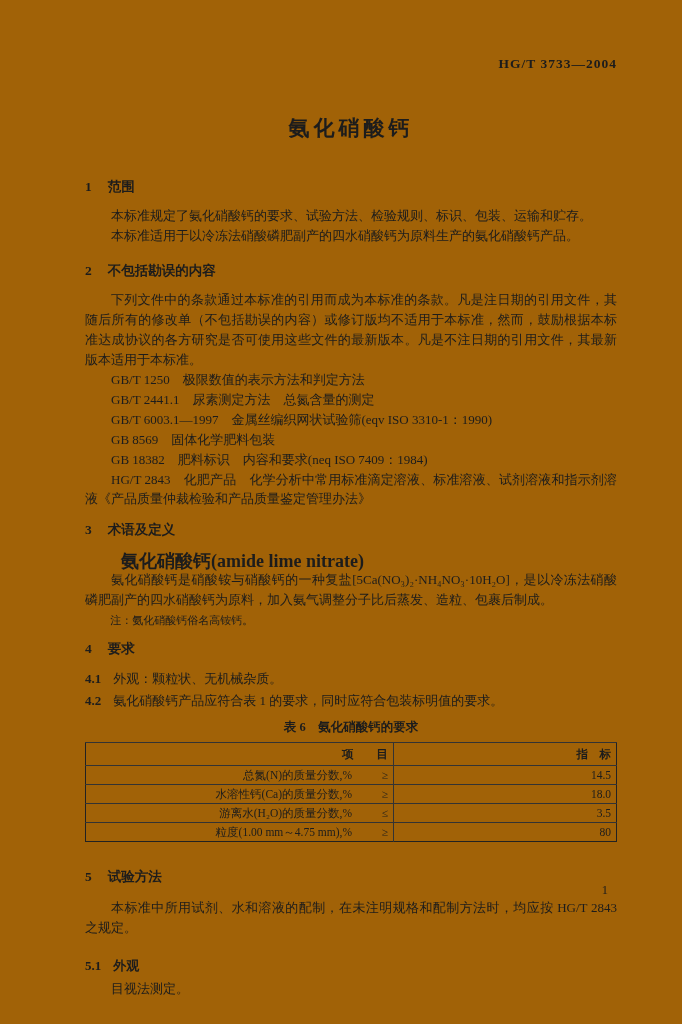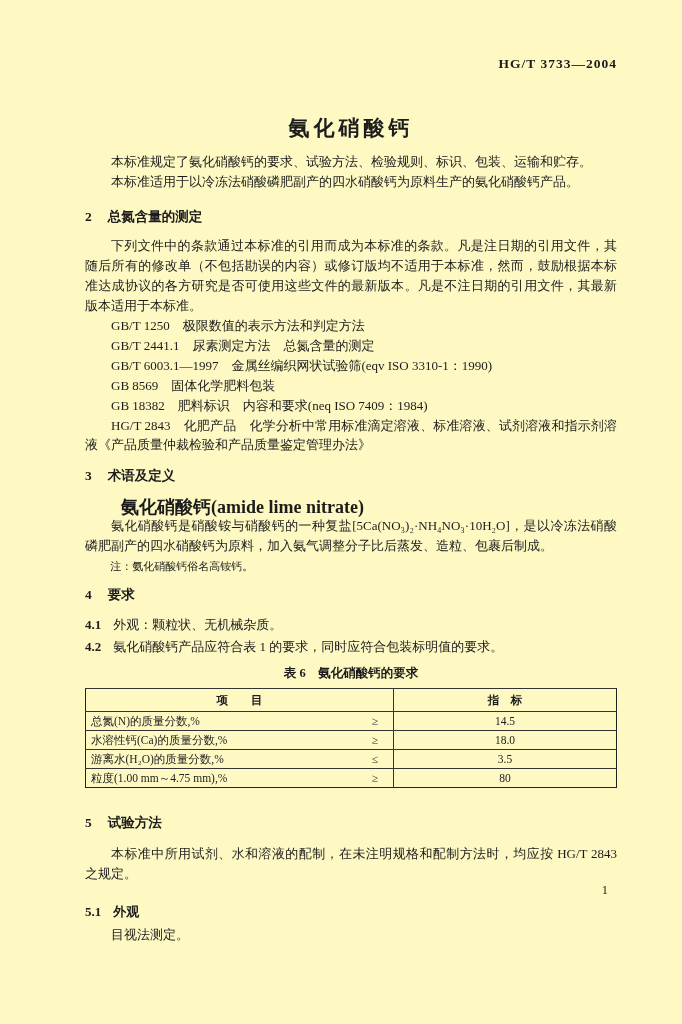--- a/index.html
+++ b/index.html
@@ -1,21 +1,21 @@
 <!DOCTYPE html>
 <html><head>
 <meta charset="utf-8">
 <style>
   html,body{margin:0;padding:0;}
   body{
     width:682px;height:1024px;background:#f6f6f4;
     font-family:"Liberation Serif","DejaVu Serif",serif;
     color:#1c1c1c;
   }
-  .page{position:relative;width:682px;height:1024px;background:#fef9c3;overflow:hidden;}
+  .page{position:relative;width:682px;height:1024px;background:#a16207;overflow:hidden;}
   .content{position:absolute;left:85px;top:0;width:532px;}
   .doc-code{padding-top:56px;text-align:right;font-size:13.5px;font-weight:bold;letter-spacing:1px;}
   .title{margin-top:42px;text-align:center;font-size:21px;font-weight:bold;letter-spacing:4px;}
   .heading{font-size:13.5px;font-weight:bold;line-height:18px;}
   .heading .num{display:inline-block;margin-right:16px;}
   .h-s1{margin-top:36px;}
   .h-s2{margin-top:16px;}
   .h-s3{margin-top:13px;}
   .h-s4{margin-top:12px;}
   .h-s5{margin-top:26px;}
@@ -27,43 +27,46 @@
   .ref-line{font-size:13px;line-height:20px;padding-left:2em;white-space:pre;}
   .ref-wrap{font-size:13px;line-height:19px;text-indent:2em;text-align:justify;}
   .term{margin-top:13px;font-size:18px;font-weight:bold;line-height:18px;text-indent:2em;}
   .note{margin-top:2px;font-size:11px;line-height:16px;text-indent:2.3em;}
   .clause{font-size:13px;line-height:19px;}
   .clause .num{font-weight:bold;margin-right:12px;}
   .clause-mt{margin-top:11px;}
   .clause-mt2{margin-top:3px;}
   .tbl-caption{margin-top:9px;text-align:center;font-size:12.5px;font-weight:bold;}
   table.req{margin-top:6px;width:100%;border-collapse:collapse;font-size:11.5px;border:1.6px solid #222;}
-  table.req th, table.req td{border-top:1px solid #333;padding:0 5px;height:18px;}
+  table.req th, table.req td{border-top:1px solid #333;padding:0 5px;height:18px;text-align:right;}
   table.req th{height:22px;font-weight:bold;white-space:pre;}
   td.item{text-align:left;padding-left:7px;}
   td.rel{width:26px;text-align:center;border-right:1px solid #333;}
   th.hdr-item{border-right:1px solid #333;}
   td.val, th.hdr-val{width:212px;text-align:center;}
   .page-number{position:absolute;top:883px;right:74px;font-size:12.5px;}
 </style>
 </head>
 <body>
 
 <div class="page">
   <div class="content">
 
     <div class="doc-code">HG/T 3733—2004</div>
 
     <div class="title">氨化硝酸钙</div>
 
+    <div class="heading h-s1">
+      <span class="num">1</span><span>范围</span>
+    </div>
     <div class="p indent mt10">本标准规定了氨化硝酸钙的要求、试验方法、检验规则、标识、包装、运输和贮存。</div>
     <div class="p indent">本标准适用于以冷冻法硝酸磷肥副产的四水硝酸钙为原料生产的氨化硝酸钙产品。</div>
 
     <div class="heading h-s2">
-      <span class="num">2</span><span>总氮含量的测定</span>
+      <span class="num">2</span><span>不包括勘误的内容</span>
     </div>
     <div class="p indent mt10">下列文件中的条款通过本标准的引用而成为本标准的条款。凡是注日期的引用文件，其随后所有的修改单（不包括勘误的内容）或修订版均不适用于本标准，然而，鼓励根据本标准达成协议的各方研究是否可使用这些文件的最新版本。凡是不注日期的引用文件，其最新版本适用于本标准。</div>
     <div class="ref-line">GB/T 1250　极限数值的表示方法和判定方法</div>
     <div class="ref-line">GB/T 2441.1　尿素测定方法　总氮含量的测定</div>
     <div class="ref-line">GB/T 6003.1—1997　金属丝编织网状试验筛(eqv ISO 3310-1：1990)</div>
     <div class="ref-line">GB 8569　固体化学肥料包装</div>
     <div class="ref-line">GB 18382　肥料标识　内容和要求(neq ISO 7409：1984)</div>
     <div class="ref-wrap">HG/T 2843　化肥产品　化学分析中常用标准滴定溶液、标准溶液、试剂溶液和指示剂溶液《产品质量仲裁检验和产品质量鉴定管理办法》</div>
 
     <div class="heading h-s3">

